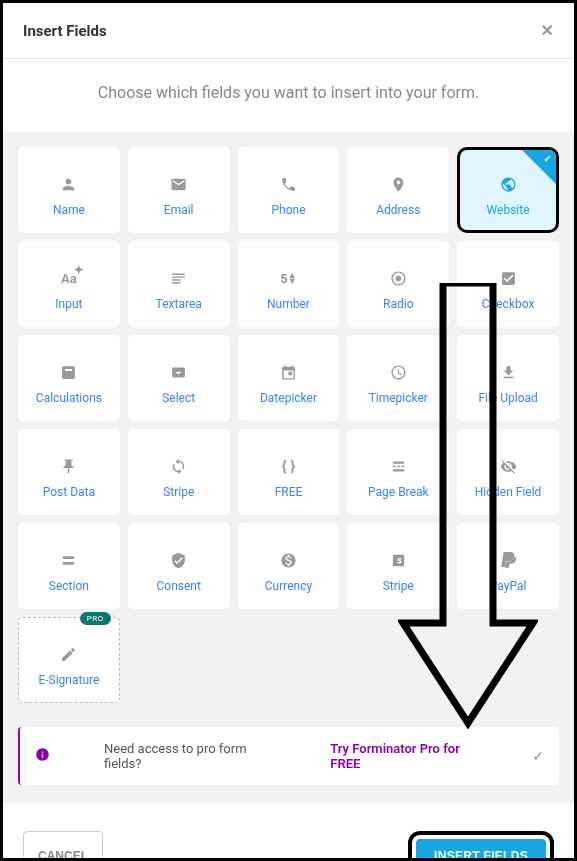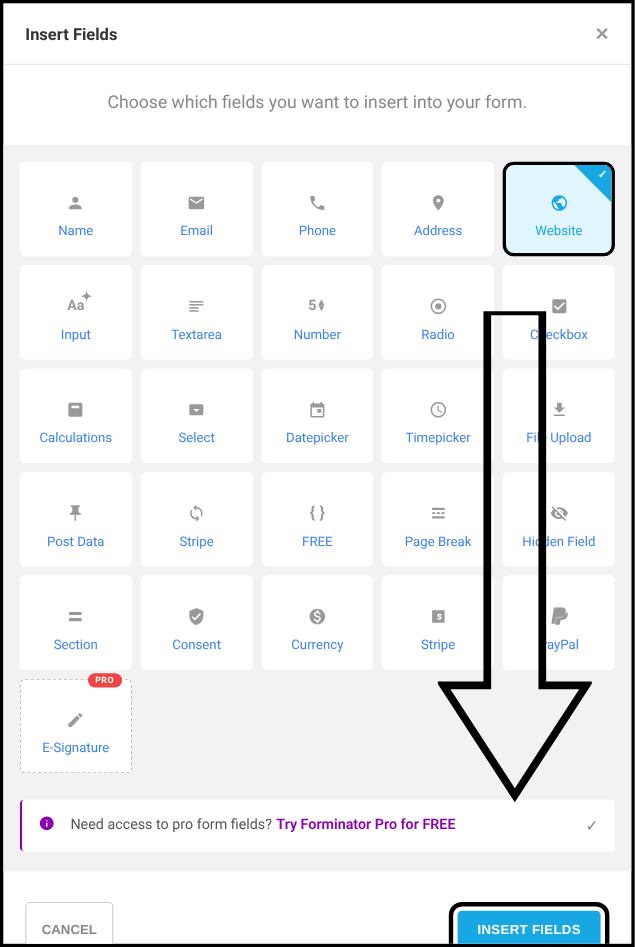--- a/index.html
+++ b/index.html
@@ -115,38 +115,39 @@
       align-items: center;
       justify-content: center;
       position: relative;
       cursor: pointer;
       margin-top: 8px;
     }
     .pro-badge {
       position: absolute;
       top: -6px;
       right: 8px;
-      background: #ef4444;
+      background: #0f766e;
       color: #fff;
       font-size: 8px;
-      font-weight: 700;
+      font-weight: 400;
       padding: 2px 7px;
       border-radius: 8px;
       letter-spacing: 0.5px;
     }
     .notice-bar {
       display: flex;
       align-items: center;
       background: #fff;
       border-left: 2px solid #8d00b1;
       border-radius: 4px;
       padding: 14px 15px;
       margin-top: 24px;
       font-size: 13px;
       color: #555;
+      gap: 40px;
     }
     .notice-icon {
       color: #8d00b1;
       margin-right: 14px;
       font-size: 14px;
     }
     .notice-link {
       color: #8d00b1;
       font-weight: 600;
       margin-left: 4px;

